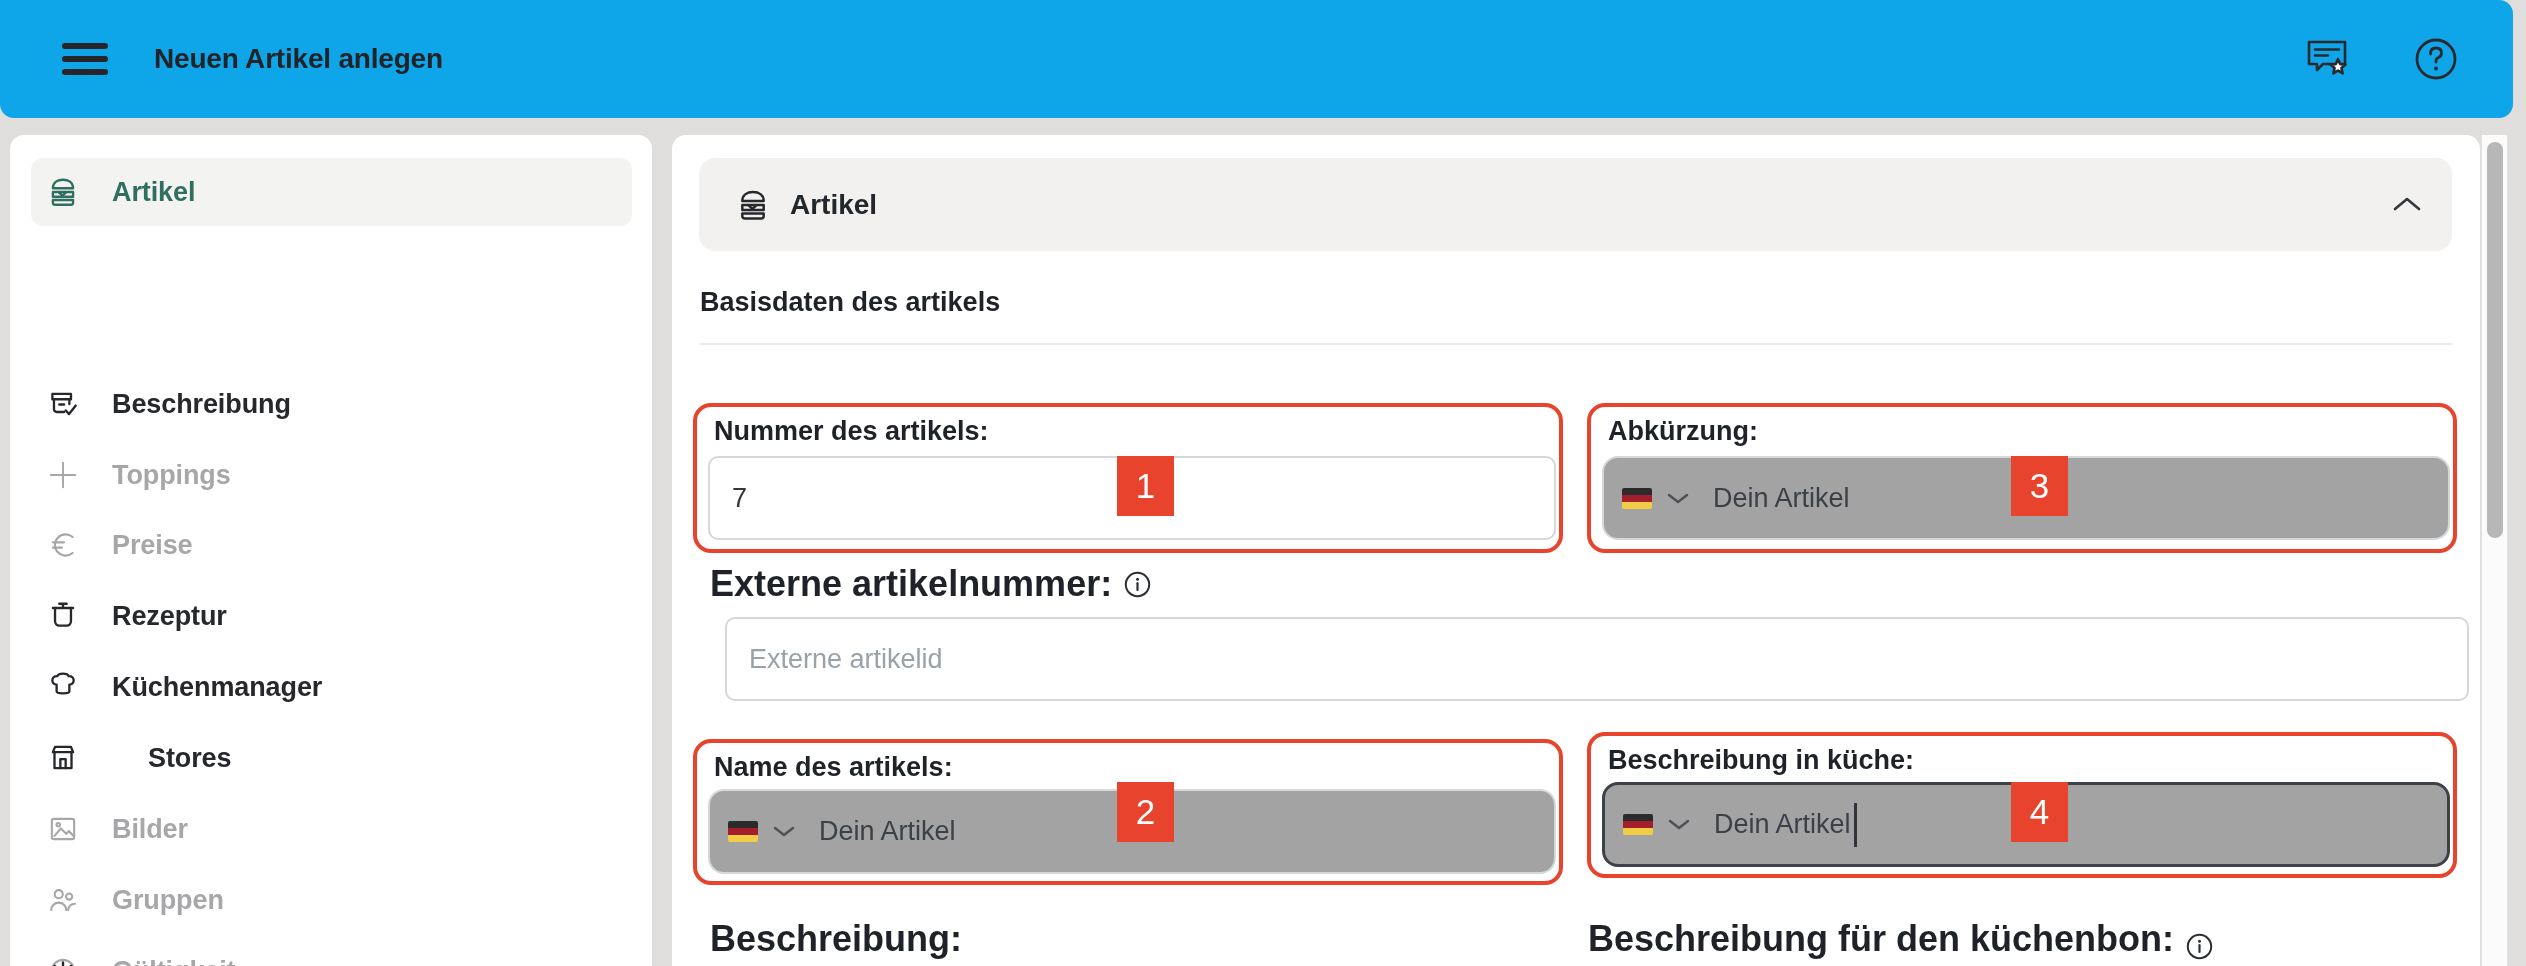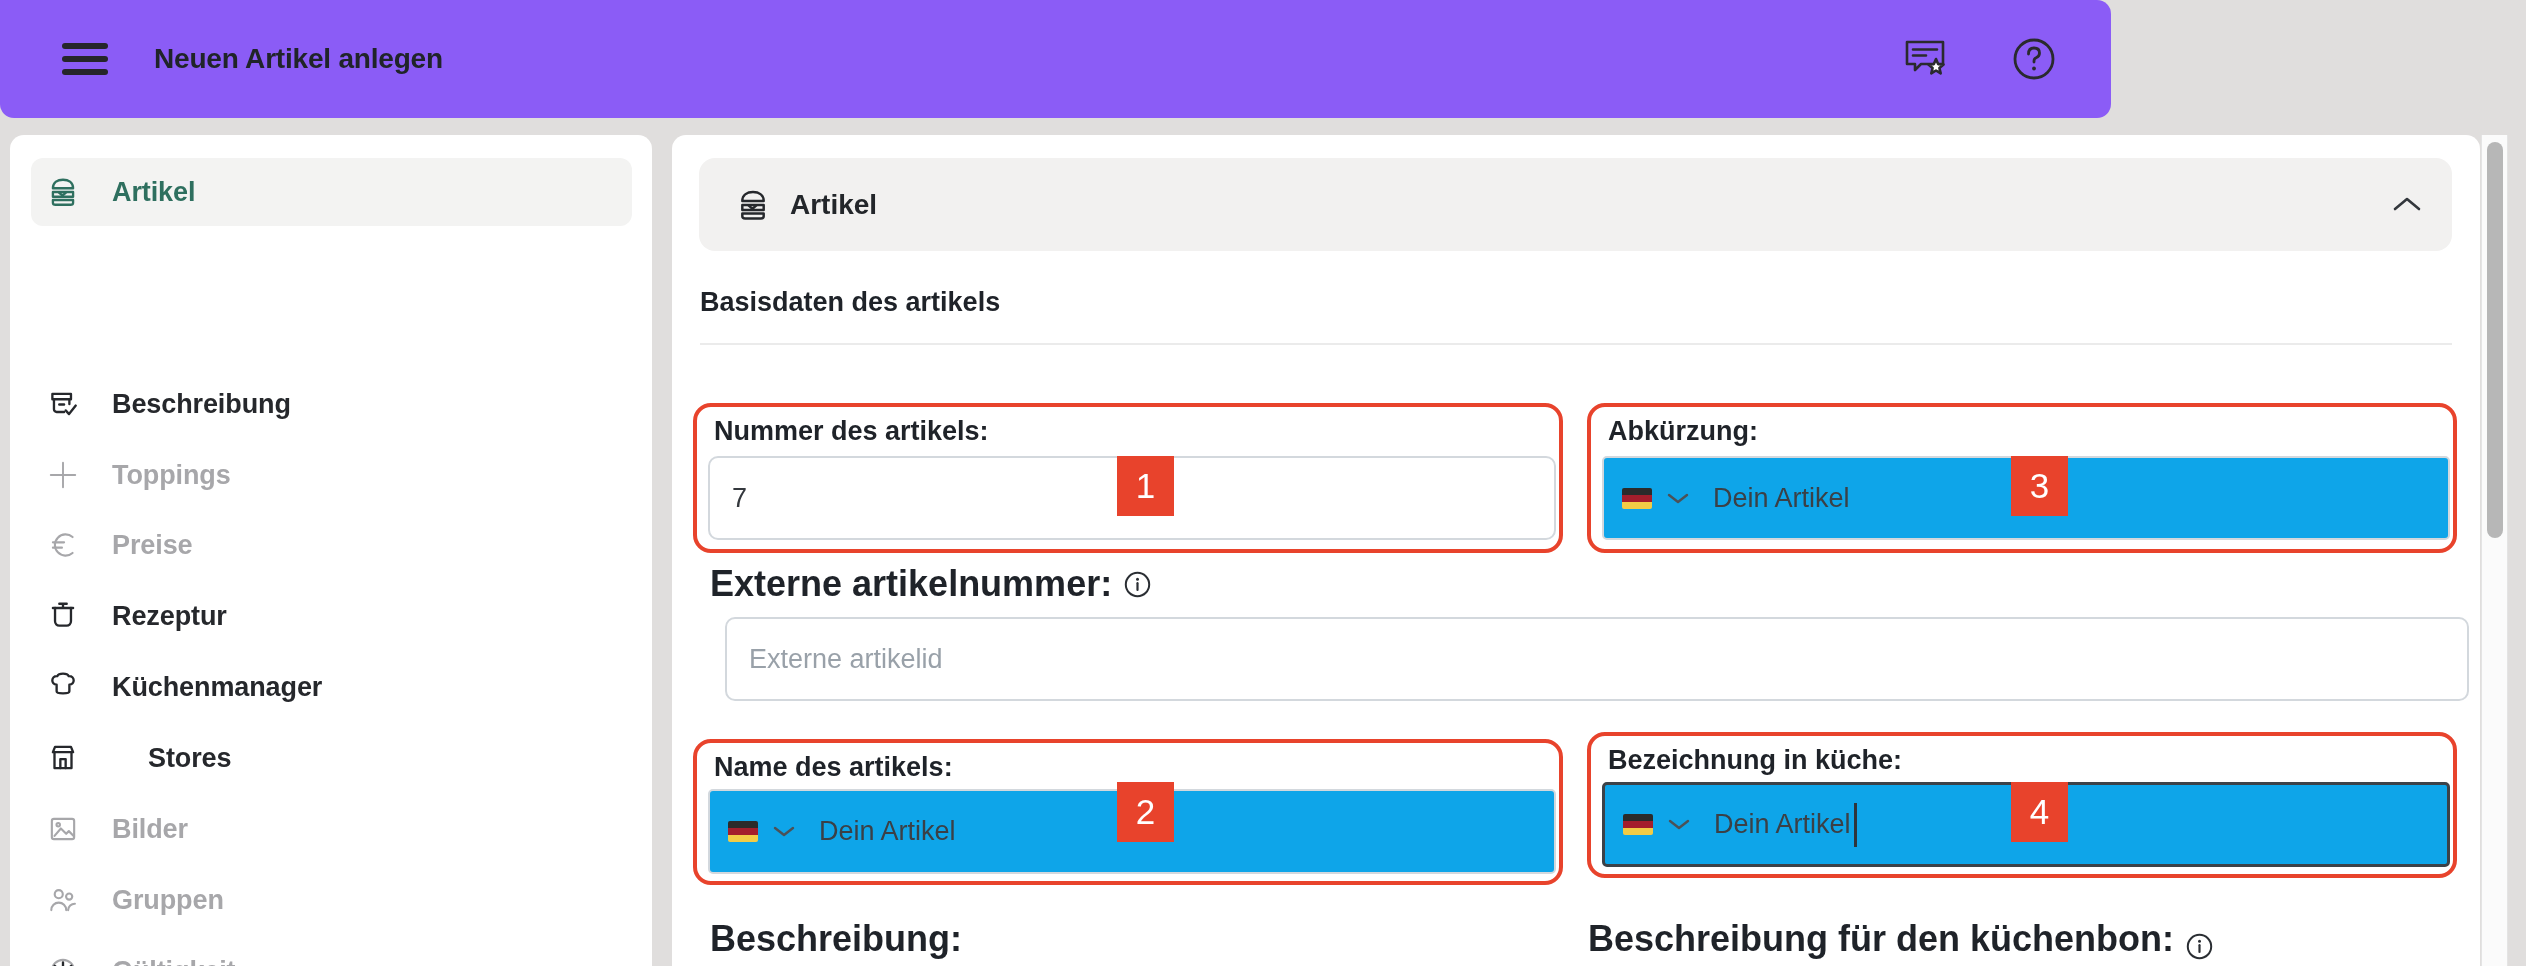--- a/index.html
+++ b/index.html
@@ -7,22 +7,22 @@
     width:2526px;height:966px;overflow:hidden;
     background:#e0dedd;
     font-family:"Liberation Sans",sans-serif;
     -webkit-font-smoothing:antialiased;
   }
   #stage{position:absolute;left:0;top:0;width:2526px;height:966px;}
   svg{display:block;}
 
   
   .topbar{
-    position:absolute;left:0;top:0;width:2111px;height:118px;
-    background:#8b5cf6;border-radius:0 14px 14px 14px;
+    position:absolute;left:0;top:0;width:2513px;height:118px;
+    background:#0ea5e9;border-radius:0 14px 14px 14px;
     display:flex;align-items:center;
   }
   .hamburger{margin-left:62px;width:46px;cursor:pointer;}
   .hamburger span{display:block;width:46px;height:6px;background:#26262a;border-radius:3px;margin:7px 0;}
   .topbar-title{margin-left:46px;font-size:28px;font-weight:700;color:#202429;letter-spacing:-0.2px;}
   .topbar-actions{margin-left:auto;margin-right:55px;display:flex;align-items:center;gap:62px;}
 
   
   .sidebar{
     position:absolute;left:10px;top:135px;width:642px;height:831px;
@@ -69,22 +69,22 @@
     font-size:36px;font-weight:700;color:#1f2329;white-space:nowrap;
   }
   .text-input{
     position:absolute;box-sizing:border-box;background:#fff;
     border:2px solid #d3d8dd;border-radius:10px;
     font-family:"Liberation Sans",sans-serif;font-size:27px;color:#34383d;
     padding:0 0 0 22px;outline:none;
   }
   .text-input::placeholder{color:#99a1a9;}
   .lang-input{
-    position:absolute;box-sizing:border-box;background:#0ea5e9;
-    border:2px solid #d3d8dd;border-radius:5px;
+    position:absolute;box-sizing:border-box;background:#a3a3a3;
+    border:2px solid #d3d8dd;border-radius:16px;
     display:flex;align-items:center;padding-left:18px;
   }
   .lang-input.focused{border:3px solid #3c4248;}
   .flag{width:30px;height:21px;border-radius:2px;overflow:hidden;display:flex;flex-direction:column;flex:0 0 30px;}
   .flag i{flex:1;}
   .flag i:nth-child(1){background:#2b2b2b;}
   .flag i:nth-child(2){background:#a41e2c;}
   .flag i:nth-child(3){background:#f2cc46;}
   .lang-chevron{margin-left:15px;cursor:pointer;}
   .lang-value{margin-left:24px;font-size:27px;color:#3b4046;}
@@ -292,21 +292,21 @@
           </span>
         <svg class="lang-chevron" width="22" height="11" viewBox="0 0 22 11" fill="none" stroke="#4c5157" stroke-width="2.4" stroke-linecap="round" stroke-linejoin="round">
             <path d="M2 2 L11 9 L20 2"></path>
           </svg>
         <span class="lang-value">Dein Artikel</span>
       </div>
     </div>
     <div class="badge" style="left:445px;top:647px;">2</div>
 
     <div class="annot" style="left:915px;top:597px;height:146px;">
-      <div class="field-label">Bezeichnung in küche:</div>
+      <div class="field-label">Beschreibung in küche:</div>
       <div class="lang-input focused" style="left:11px;top:46px;width:848px;height:85px;">
         <span class="flag">
             <i></i>
             <i></i>
             <i></i>
           </span>
         <svg class="lang-chevron" width="22" height="11" viewBox="0 0 22 11" fill="none" stroke="#4c5157" stroke-width="2.4" stroke-linecap="round" stroke-linejoin="round">
             <path d="M2 2 L11 9 L20 2"></path>
           </svg>
         <span class="lang-value">Dein Artikel</span>

